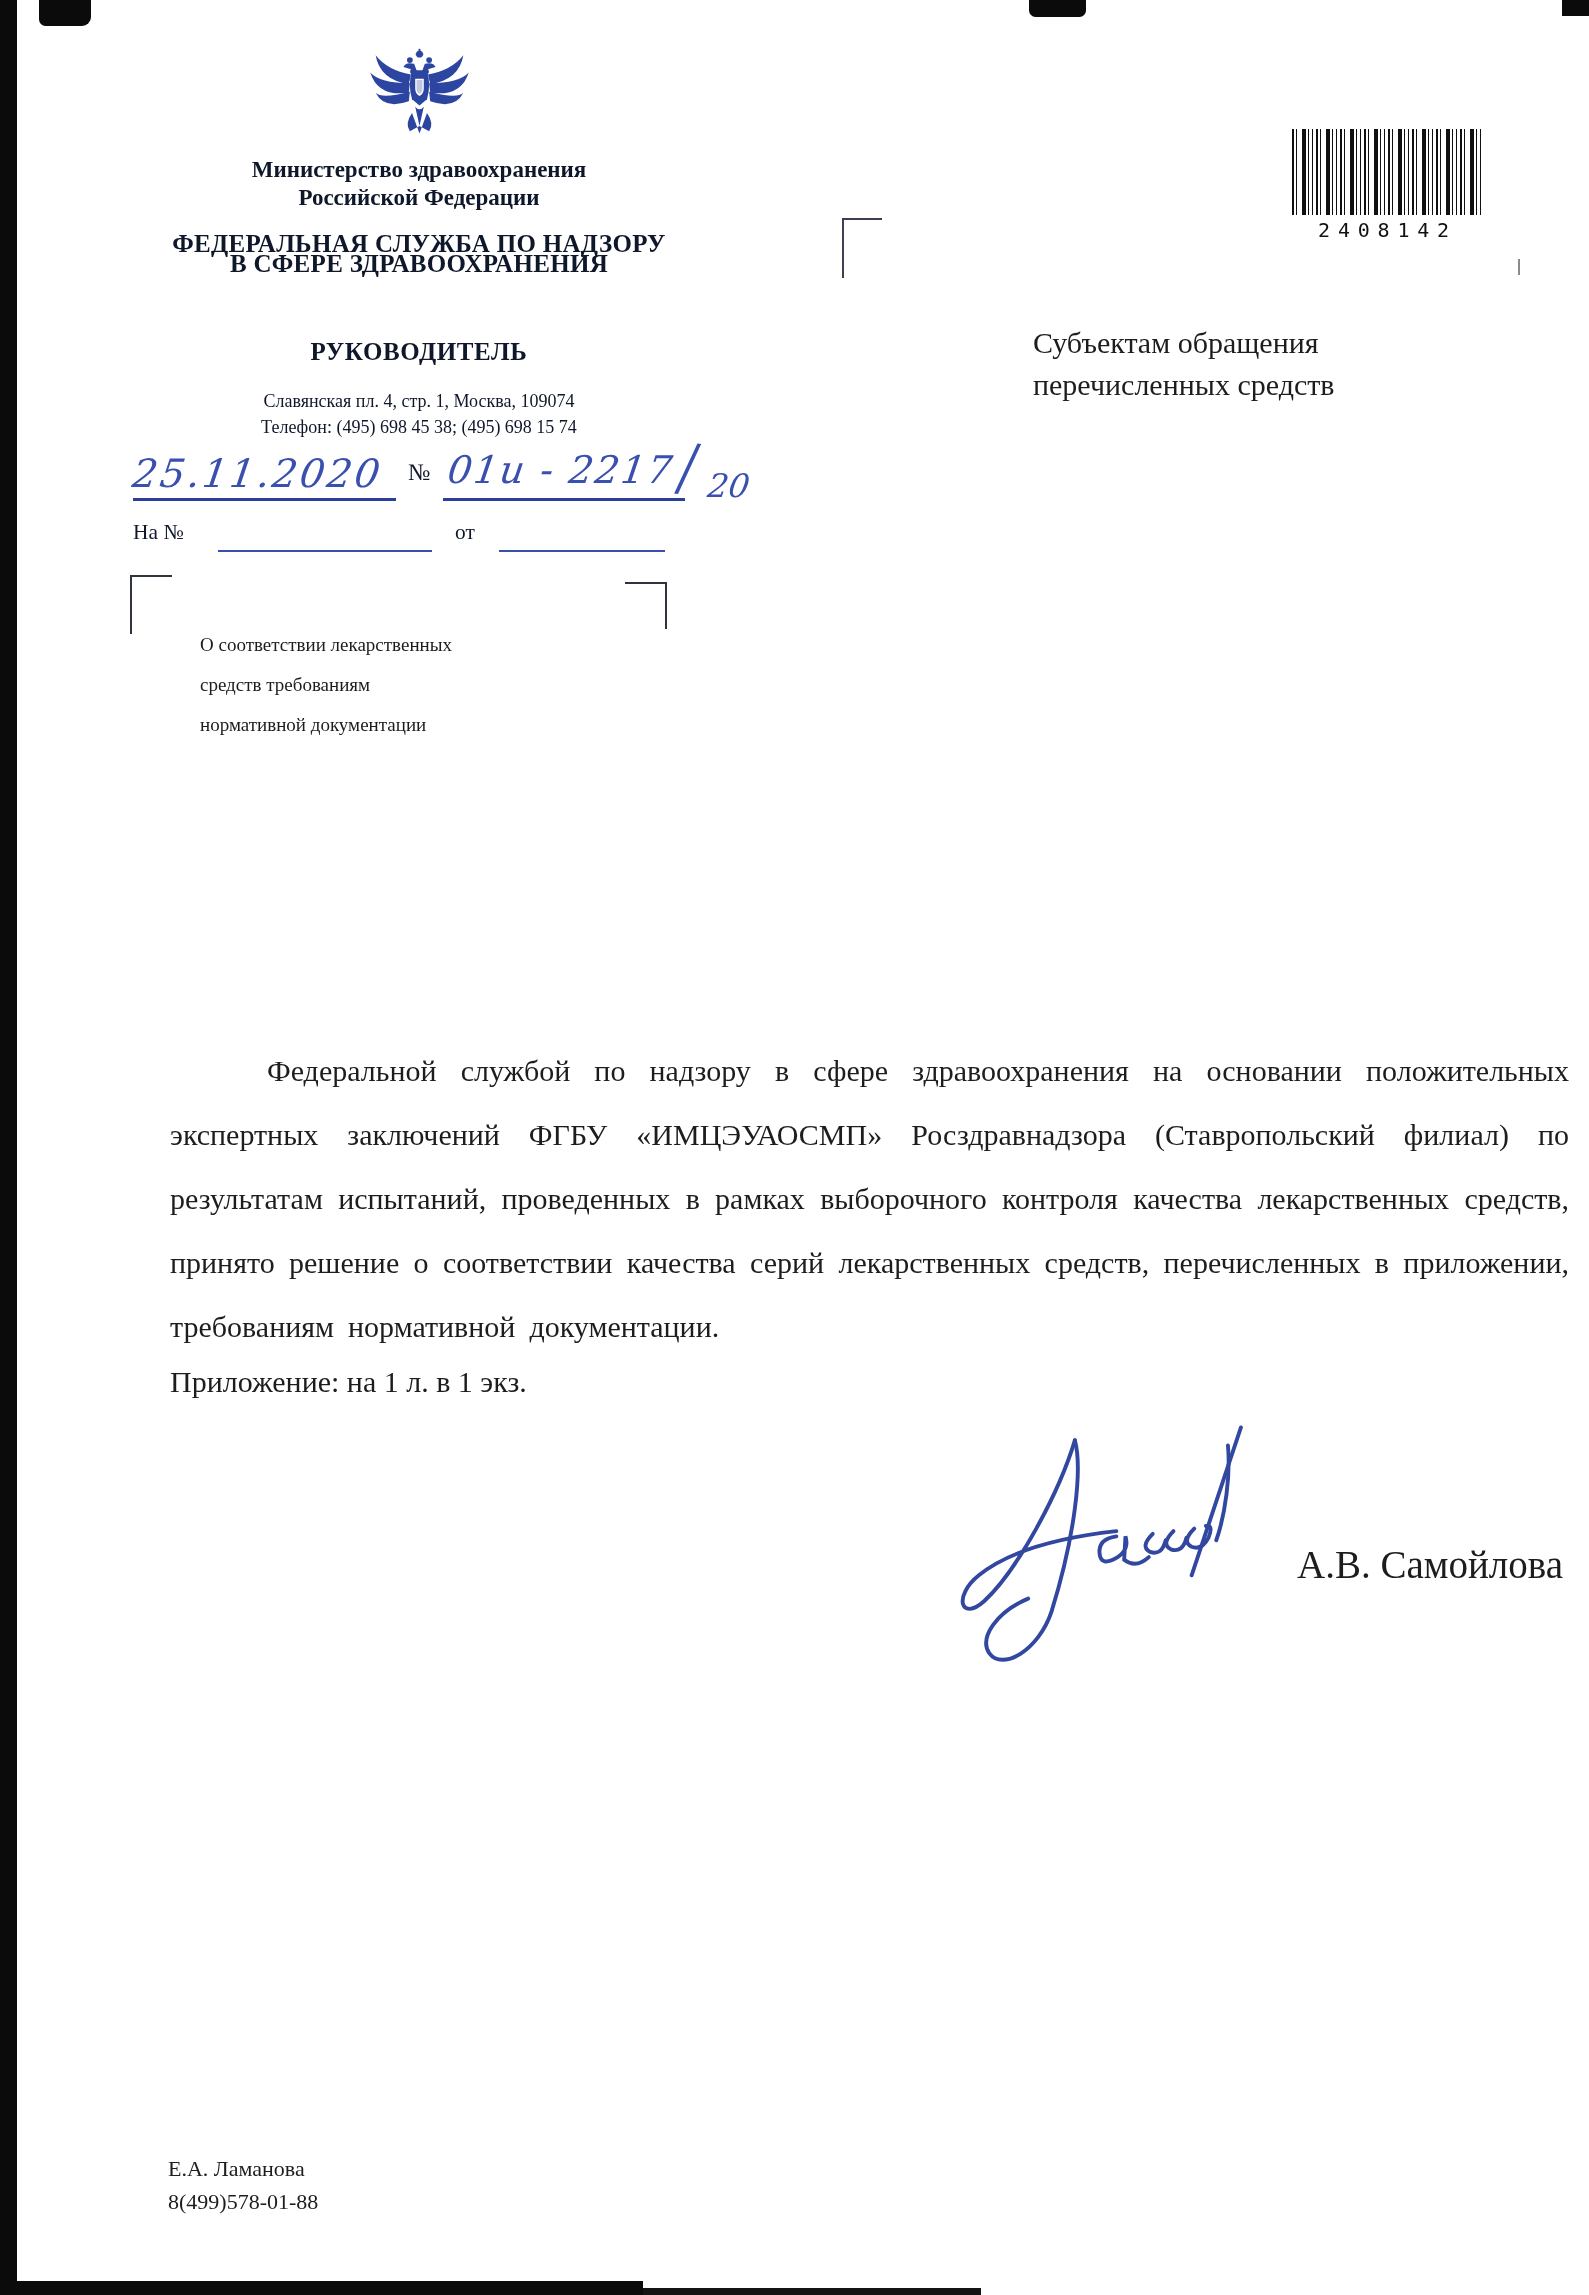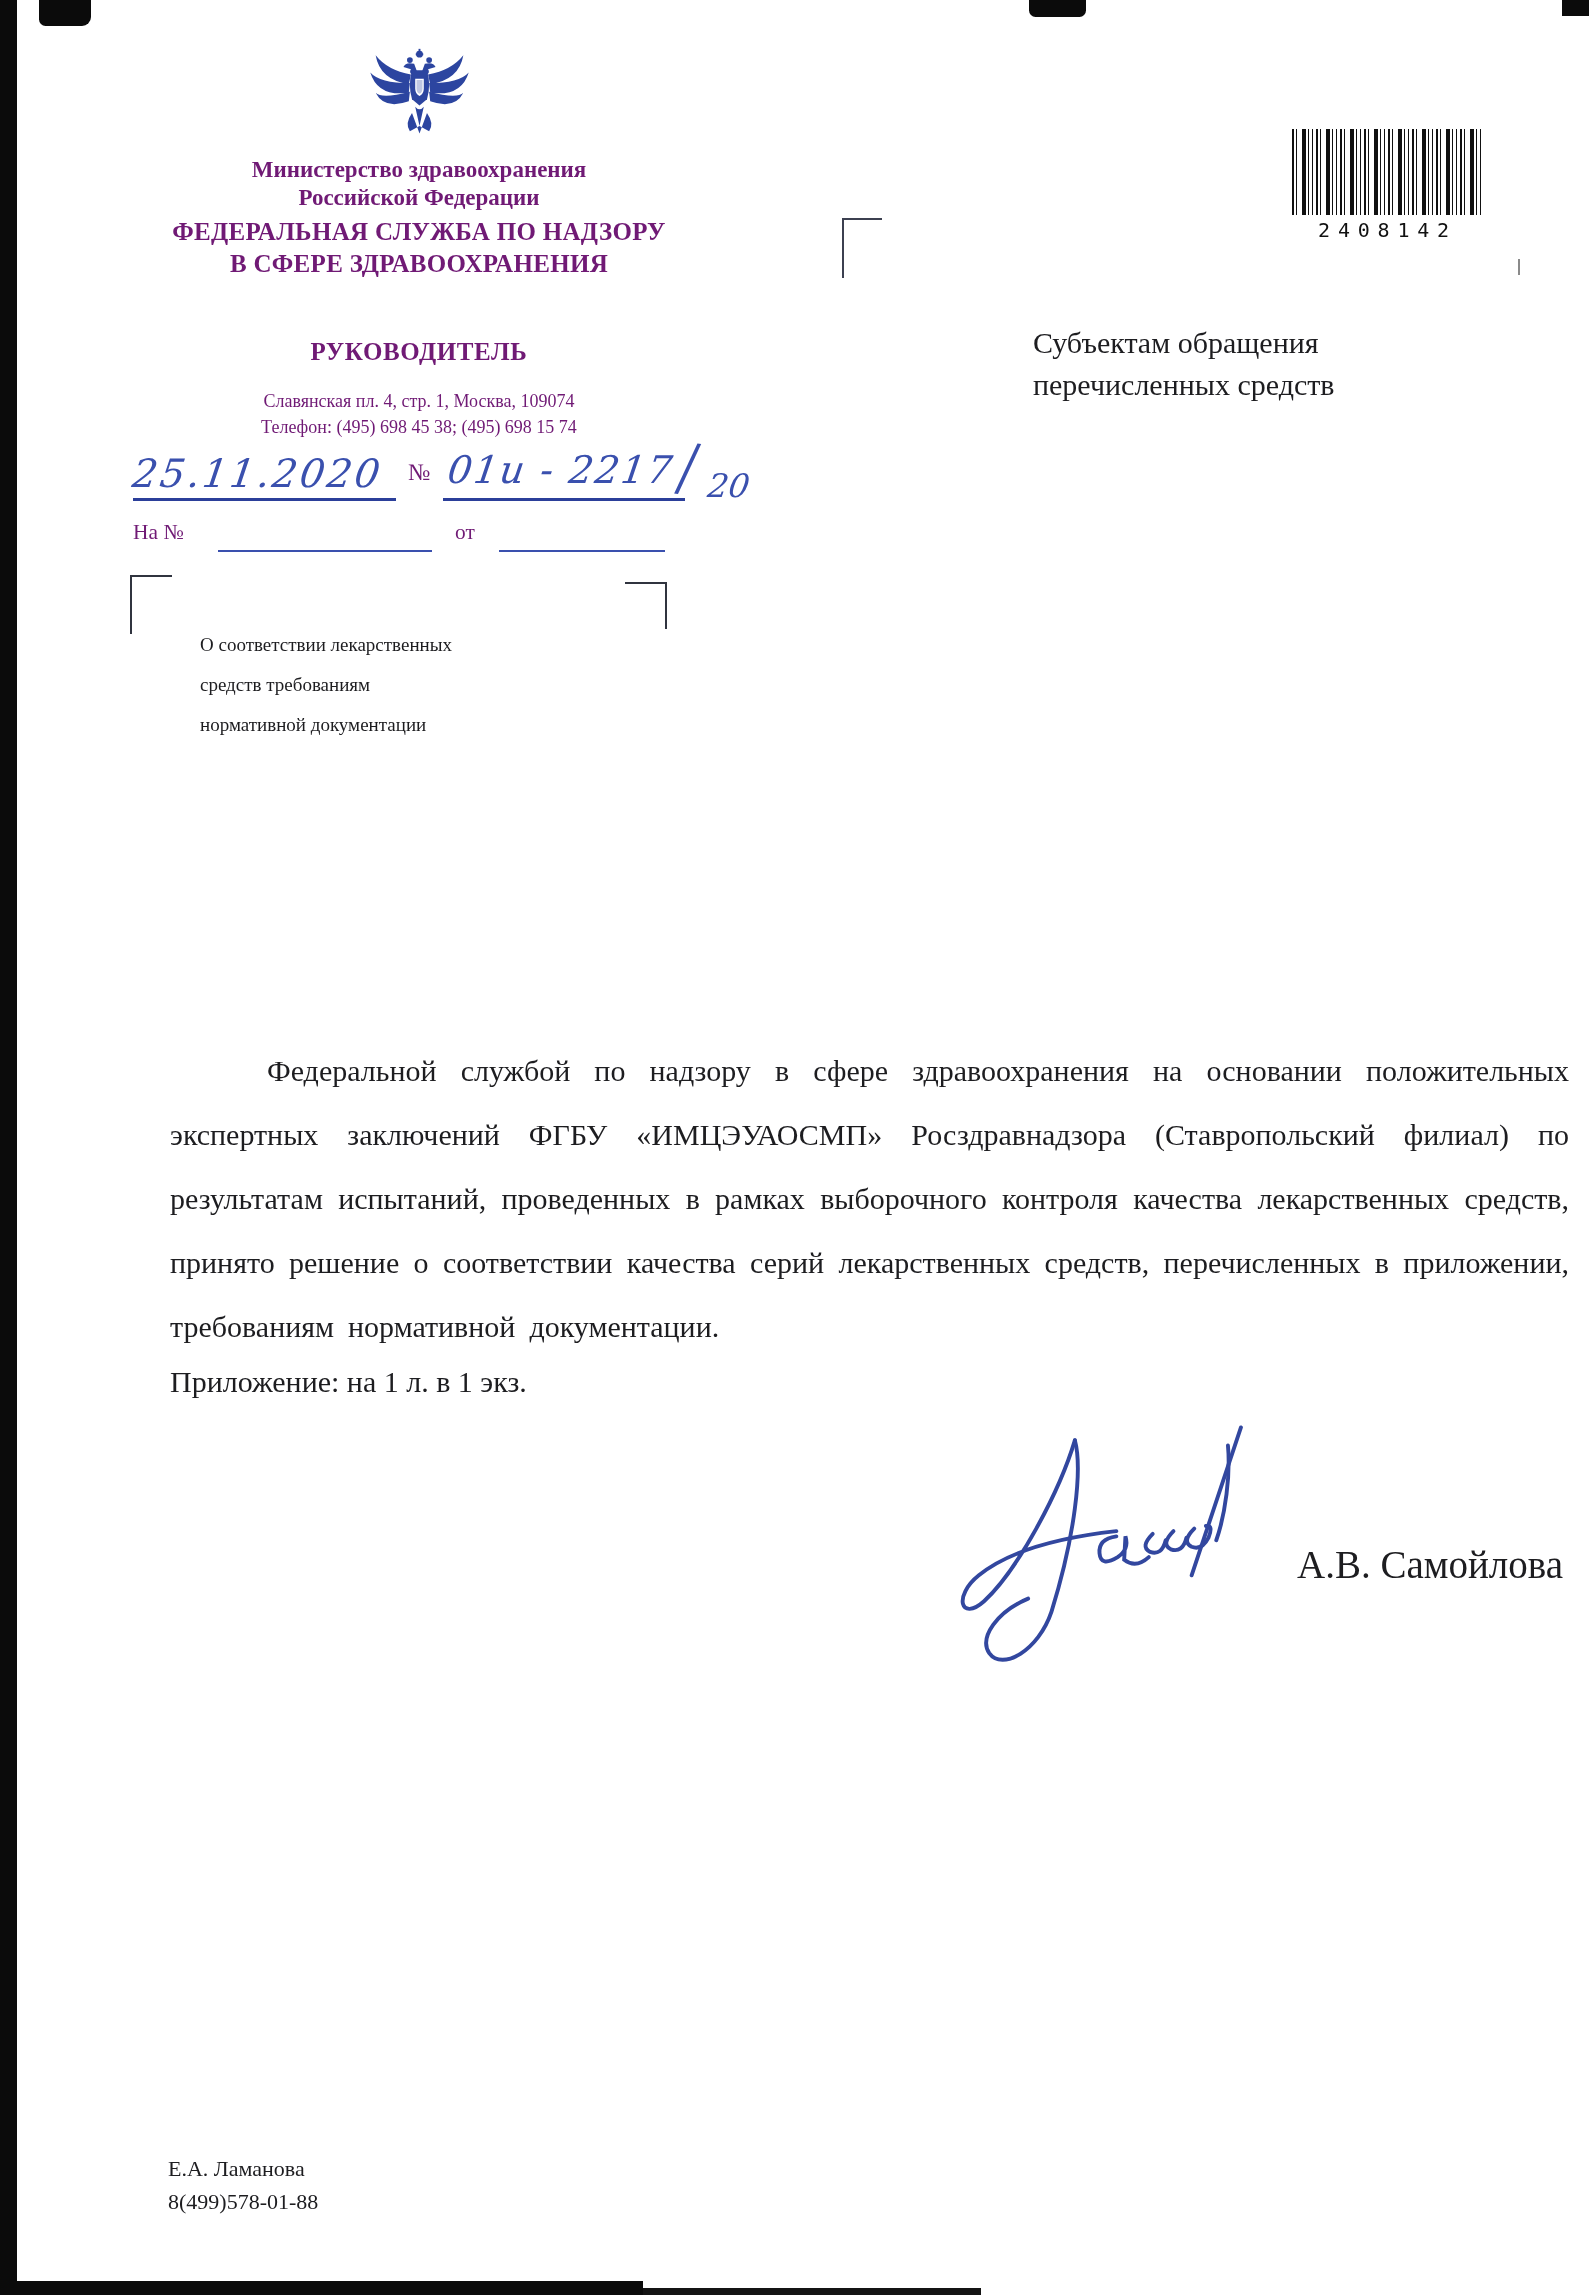--- a/index.html
+++ b/index.html
@@ -15,21 +15,21 @@
   
   .edge-bar{left:0;top:0;width:17px;height:2295px;background:#0b0b0b;}
   .blob-a{left:39px;top:0;width:52px;height:26px;background:#0b0b0b;border-radius:0 0 9px 6.5px;}
   .blob-b{left:1029px;top:0;width:57px;height:17px;background:#0b0b0b;border-radius:0 0 6.5px 6.5px;}
   .blob-c{left:1562px;top:0;width:27px;height:15.6px;background:#0b0b0b;}
   .bottom-strip-a{left:0;top:2281px;width:643px;height:14.3px;background:#0b0b0b;}
   .bottom-strip-b{left:643px;top:2288px;width:338px;height:7.8px;background:#141414;}
   .tick{left:1518px;top:259px;width:1.9px;height:15.6px;background:#8a8a8a;}
 
   
-  .blue{color:#701a75;}
+  .blue{color:#0f172a;}
   .lh-line{left:130px;width:578px;text-align:center;}
   .lh-bold{font-weight:bold;}
   .emblem{left:366px;top:39px;width:107px;height:116px;}
   .ministry{font-size:23px;}
   .service{font-size:25px;letter-spacing:0.3px;}
   .role{font-size:25px;letter-spacing:0.6px;}
   .addr{font-size:18px;}
 
   
   .handwriting{
@@ -123,21 +123,21 @@
         <path d="M46 55 L50 73 L54 55 Q50 60 46 55 z"></path>
         <path d="M43 61 Q36 71 41 78 L50 73 L59 78 Q64 71 57 61 L50 80 z"></path>
         <path d="M46 29 h8 v9 q0 5 -4 7 q-4 -2 -4 -7 z" fill="#ffffff"></path>
         <path d="M47.2 30.2 h5.6 v7.6 q0 3.8 -2.8 5.2 q-2.8 -1.4 -2.8 -5.2 z" fill="#2c45a0" opacity="0.3"></path>
       </g>
     </svg>
   </div>
 
   <div class="abs lh-line blue lh-bold ministry" style="top:157px;">Министерство здравоохранения</div>
   <div class="abs lh-line blue lh-bold ministry" style="top:185px;">Российской Федерации</div>
-  <div class="abs lh-line blue lh-bold service" style="top:218px;">ФЕДЕРАЛЬНАЯ СЛУЖБА ПО НАДЗОРУ</div>
+  <div class="abs lh-line blue lh-bold service" style="top:230px;">ФЕДЕРАЛЬНАЯ СЛУЖБА ПО НАДЗОРУ</div>
   <div class="abs lh-line blue lh-bold service" style="top:250px;">В СФЕРЕ ЗДРАВООХРАНЕНИЯ</div>
   <div class="abs lh-line blue lh-bold role" style="top:338px;">РУКОВОДИТЕЛЬ</div>
   <div class="abs lh-line blue addr" style="top:391px;">Славянская пл. 4, стр. 1, Москва, 109074</div>
   <div class="abs lh-line blue addr" style="top:417px;">Телефон: (495) 698 45 38; (495) 698 15 74</div>
 
   <div class="abs handwriting hw-date">25.11.2020</div>
   <div class="abs ref-line1"></div>
   <div class="abs blue num-sign">№</div>
   <div class="abs handwriting hw-num">01и - 2217</div>
   <div class="abs ref-line2"></div>

